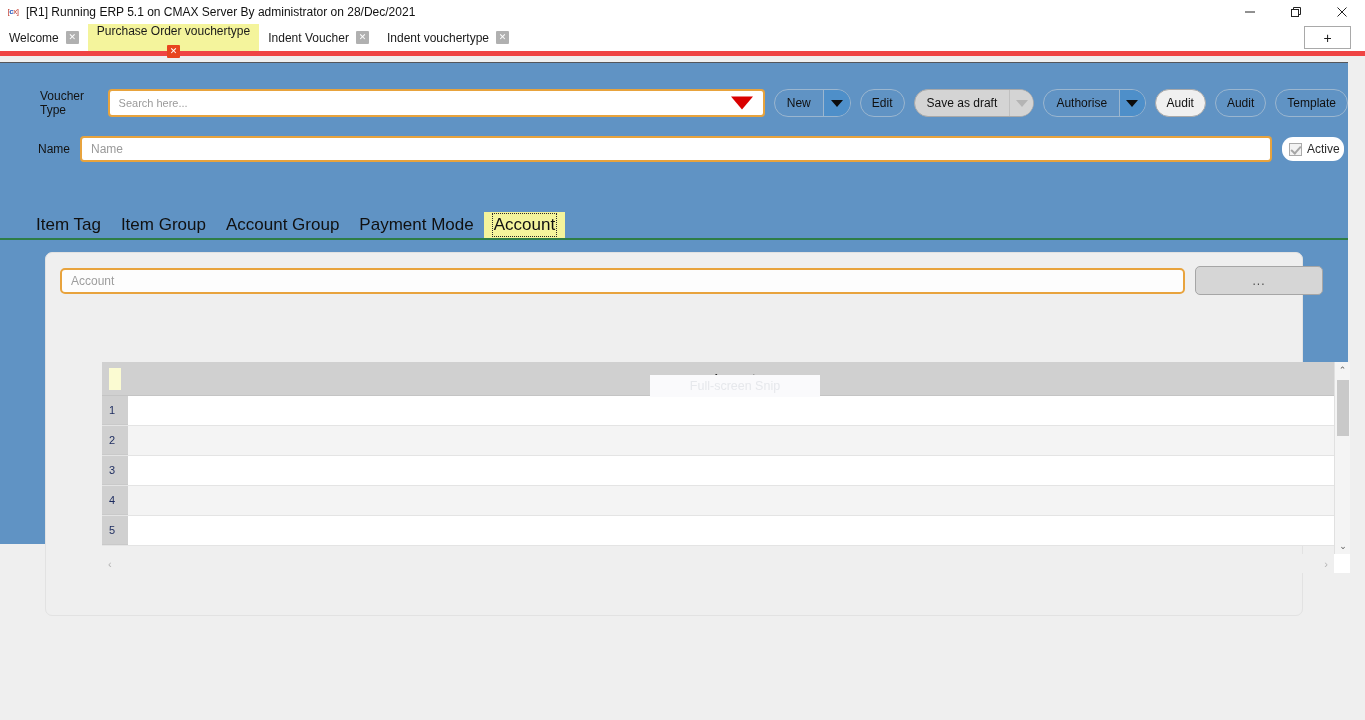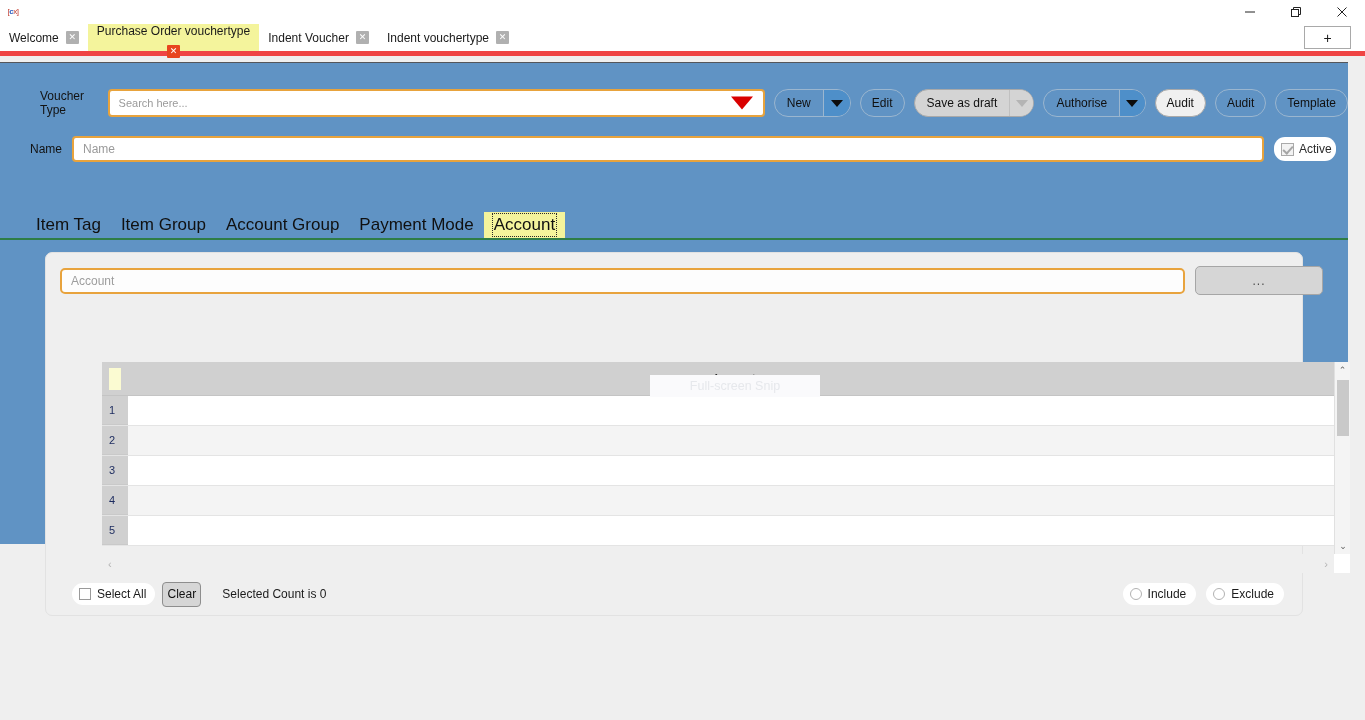--- a/index.html
+++ b/index.html
@@ -147,21 +147,21 @@
     border-top:7px solid #0c0c0c;
   }
   .caret-dn.dim { border-top-color:#b4b4b4; }
   .tbtn.grey { background:#d4d4d4; border:1px solid #a9a9a9; }
   .tbtn.grey .arrow { background:#d4d4d4; border-left:1px solid #c0c0c0; }
   .tbtn.light { background:#f0f0f0; border:1px solid #a9a9a9; }
 
   
   .row-name {
     position:absolute; left:0; top:72px; width:100%; height:28px;
-    display:flex; align-items:center;
+    display:flex; align-items:center;padding-left:8px;
   }
   .lbl-name { width:72px; padding-left:30px; font-size:12px; color:#121212; }
   .name-box {
     width:1192px; height:26px;
     background:#fff;
     border:2px solid #e8a33d;
     border-radius:4px;
     display:flex;align-items:center;
   }
   .name-box .ph { padding-left:9px; color:#9a9a9a; font-size:12px; }
@@ -371,20 +371,21 @@
   .radio .dot {
     width:12px;height:12px;border-radius:50%;
     border:1px solid #b2b2b2; background:#fff;
   }
 </style>
 </head>
 <body>
 
 <div class="titlebar">
   <div class="app-icon">[<b>c</b>x]</div>
+  <div class="titlebar-text">[R1] Running ERP 5.1 on CMAX Server By administrator on 28/Dec/2021</div>
   <div class="win-controls">
     <div class="win-btn">
       <svg width="12" height="12" viewBox="0 0 12 12">
           <path d="M1 6 H11" stroke="#222" stroke-width="1"></path>
         </svg>
     </div>
     <div class="win-btn">
       <svg width="12" height="12" viewBox="0 0 12 12">
         <rect x="1.5" y="3.5" width="7" height="7" fill="none" stroke="#222" stroke-width="1"></rect>
         <path d="M3.5 3.5 V1.5 H10.5 V8.5 H8.5" fill="none" stroke="#222" stroke-width="1"></path>
@@ -542,33 +543,15 @@
         <div class="ar" style="position:absolute;bottom:0;width:16px;">⌄</div>
       </div>
     </div>
 
     <div class="hbar">
       <span>‹</span>
       <span>›</span>
     </div>
     <div class="corner-box"></div>
 
-    <div class="cardfoot">
-      <div class="selall">
-        <span class="box"></span>
-        <span>Select All</span>
-      </div>
-      <div class="clear-btn">Clear</div>
-      <div class="count-txt">Selected Count is 0</div>
-      <div class="radios">
-        <div class="radio">
-          <span class="dot"></span>
-          <span>Include</span>
-        </div>
-        <div class="radio">
-          <span class="dot"></span>
-          <span>Exclude</span>
-        </div>
-      </div>
-    </div>
 
   </div>
 </div>
 
 </body></html>

